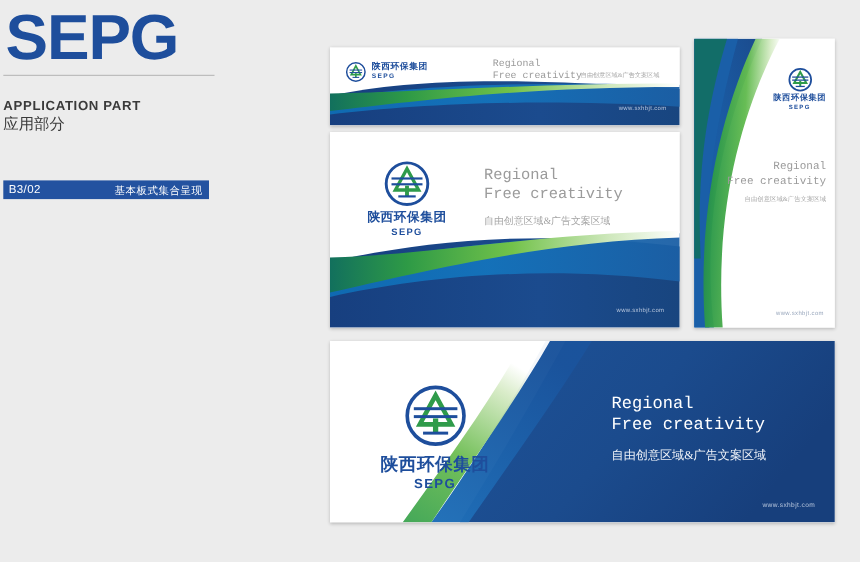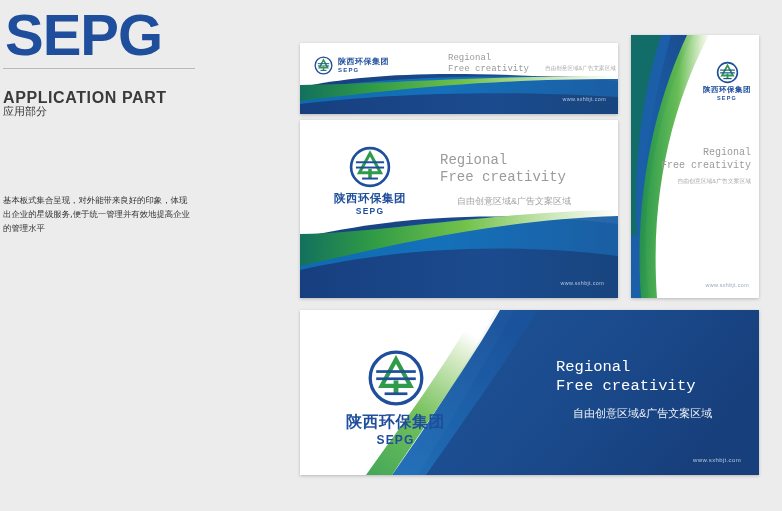--- a/index.html
+++ b/index.html
@@ -22,25 +22,25 @@
     font-size:58px;line-height:62px;font-weight:bold;
     letter-spacing:-1px;color:#1e4e9c;
     font-family:"Liberation Sans","DejaVu Sans",sans-serif;
   }
   .brand-rule{
     position:absolute;left:3px;top:68px;width:192px;height:1px;
     background:#b9b9b9;
   }
   .app-part-en{
     position:absolute;left:3px;top:89px;
-    font-size:16px;font-weight:bold;letter-spacing:.6px;color:#3a3a3a;
+    font-size:12px;font-weight:bold;letter-spacing:.6px;color:#3a3a3a;
   }
   .app-part-cn{
     position:absolute;left:3px;top:104px;
-    font-size:11px;color:#3a3a3a;
+    font-size:14px;color:#3a3a3a;
     font-family:Liberation Mono, monospace;
   }
 
   .sec-bar{
     position:absolute;left:3px;top:164px;width:187px;height:17px;
     background:#2352a0;
   }
   .sec-bar .code{
     position:absolute;left:5px;top:2px;
     font-size:10.5px;color:#ffffff;letter-spacing:.3px;
@@ -116,21 +116,21 @@
   .logo-vert .en{font-size:5.5px;line-height:7px;}
 
   
   .logo-bot{left:46px;top:38px;}
   .logo-bot .cn{font-size:16px;line-height:20px;margin-top:5px;}
   .logo-bot .en{font-size:12px;line-height:14px;}
 
   
   .slogan{position:absolute;}
   .slogan .en1,.slogan .en2{font-family:Liberation Mono, monospace;}
-  .slogan .cn{font-family:Liberation Sans, sans-serif;margin-left:17px;}
+  .slogan .cn{font-family:Liberation Serif, serif;}
 
   .slogan-env{left:148px;top:10px;}
   .slogan-env .en1,.slogan-env .en2{font-size:9px;line-height:11px;color:#9a9a9a;}
   .slogan-env .cn{font-size:5.6px;color:#a8a8a8;position:absolute;left:80px;top:12px;white-space:nowrap;}
 
   .slogan-mid{left:140px;top:32px;}
   .slogan-mid .en1,.slogan-mid .en2{font-size:14px;line-height:17px;color:#9b9b9b;}
   .slogan-mid .cn{font-size:9px;color:#a5a5a5;margin-top:9px;}
 
   .slogan-vert{right:8px;top:112px;text-align:right;}
@@ -155,22 +155,25 @@
 
   <div class="left-panel">
 
     <div class="brand-word">SEPG</div>
 
     <div class="brand-rule"></div>
 
     <div class="app-part-en">APPLICATION PART</div>
     <div class="app-part-cn">应用部分</div>
 
-
-    <div class="sec-desc">基本板式集合呈现，对外能带来良好的印象，体现出企业的星级服务,便于统一管理并有效地提高企业的管理水平</div>
+    <div class="sec-bar">
+      <span class="code">B3/02</span>
+      <span class="cn">基本板式集合呈现</span>
+    </div>
+
 
   </div>
 
   <div class="canvas">
 
     <svg width="0" height="0" style="position:absolute" aria-hidden="true">
       <defs>
         <linearGradient id="gGreen" x1="0" y1="0" x2="1" y2="0">
           <stop offset="0%" stop-color="#12705d"></stop>
           <stop offset="22%" stop-color="#2e9a46"></stop>

